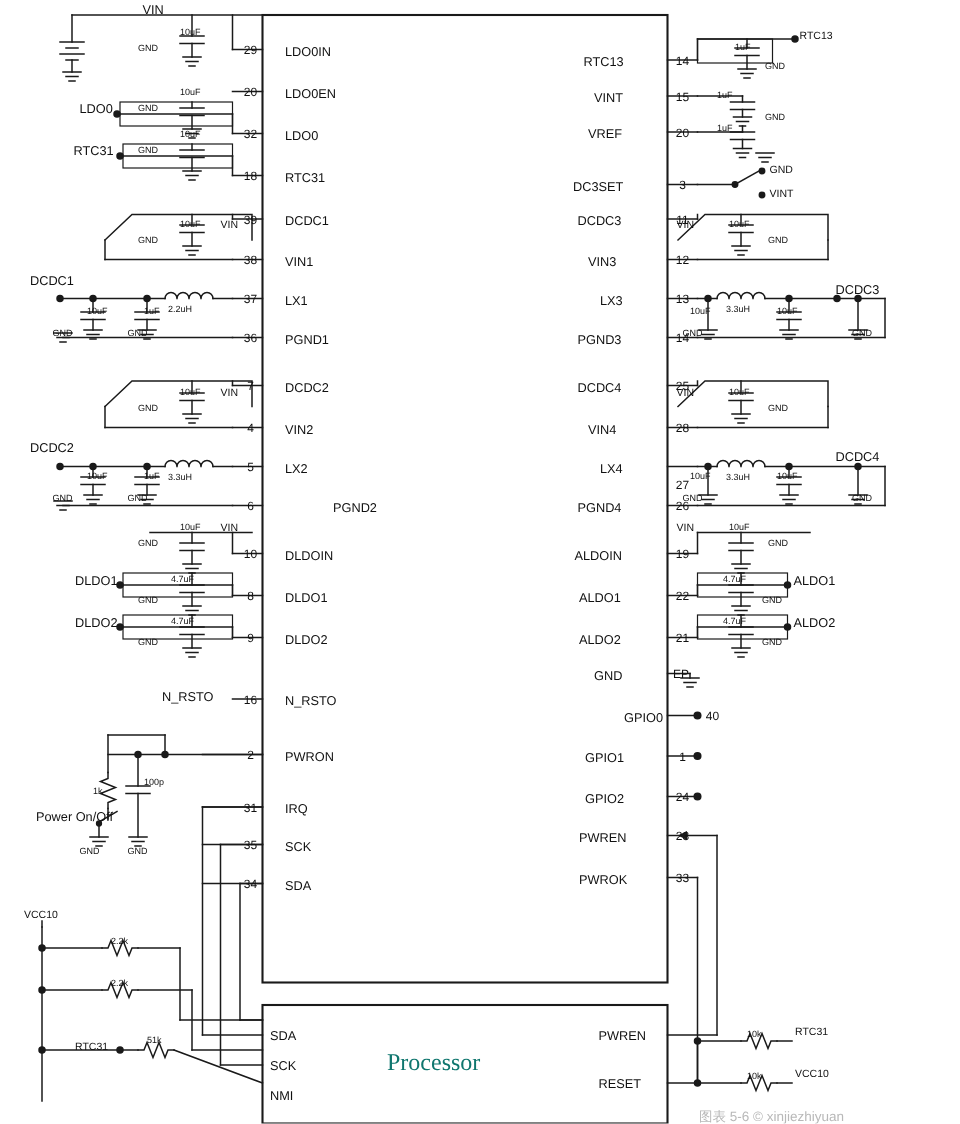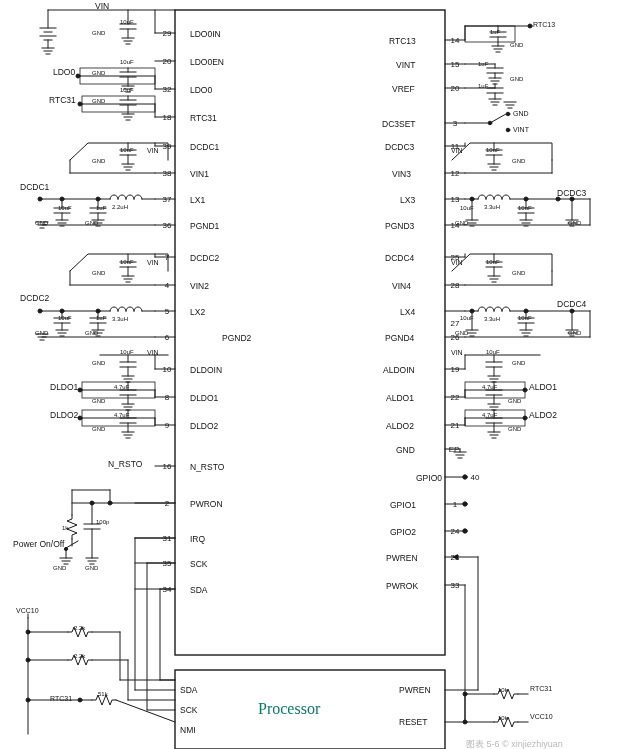--- a/index.html
+++ b/index.html
@@ -527,21 +527,21 @@
 
 <div>
   <div class="lbl" style="left:95px;top:2px;">VIN</div>
   <div class="lbl" style="left:53px;top:68px;">LDO0</div>
   <div class="lbl" style="left:49px;top:96px;">RTC31</div>
   <div class="lbl" style="left:20px;top:183px;">DCDC1</div>
   <div class="lbl" style="left:20px;top:294px;">DCDC2</div>
   <div class="lbl" style="left:50px;top:383px;">DLDO1</div>
   <div class="lbl" style="left:50px;top:411px;">DLDO2</div>
   <div class="lbl" style="left:108px;top:460px;">N_RSTO</div>
-  <div class="lbl" style="left:13px;top:540px;">Power On/Off</div>
+  <div class="lbl" style="left:24px;top:540px;">Power On/Off</div>
   <div class="lbl sm" style="left:16px;top:606px;">VCC10</div>
   <div class="lbl sm" style="left:50px;top:694px;">RTC31</div>
   <div class="lbl sm" style="left:533px;top:20px;">RTC13</div>
   <div class="lbl sm" style="left:513px;top:109px;">GND</div>
   <div class="lbl sm" style="left:513px;top:125px;">VINT</div>
   <div class="lbl" style="left:557px;top:189px;">DCDC3</div>
   <div class="lbl" style="left:557px;top:300px;">DCDC4</div>
   <div class="lbl" style="left:529px;top:383px;">ALDO1</div>
   <div class="lbl" style="left:529px;top:411px;">ALDO2</div>
   <div class="lbl sm" style="left:530px;top:684px;">RTC31</div>

